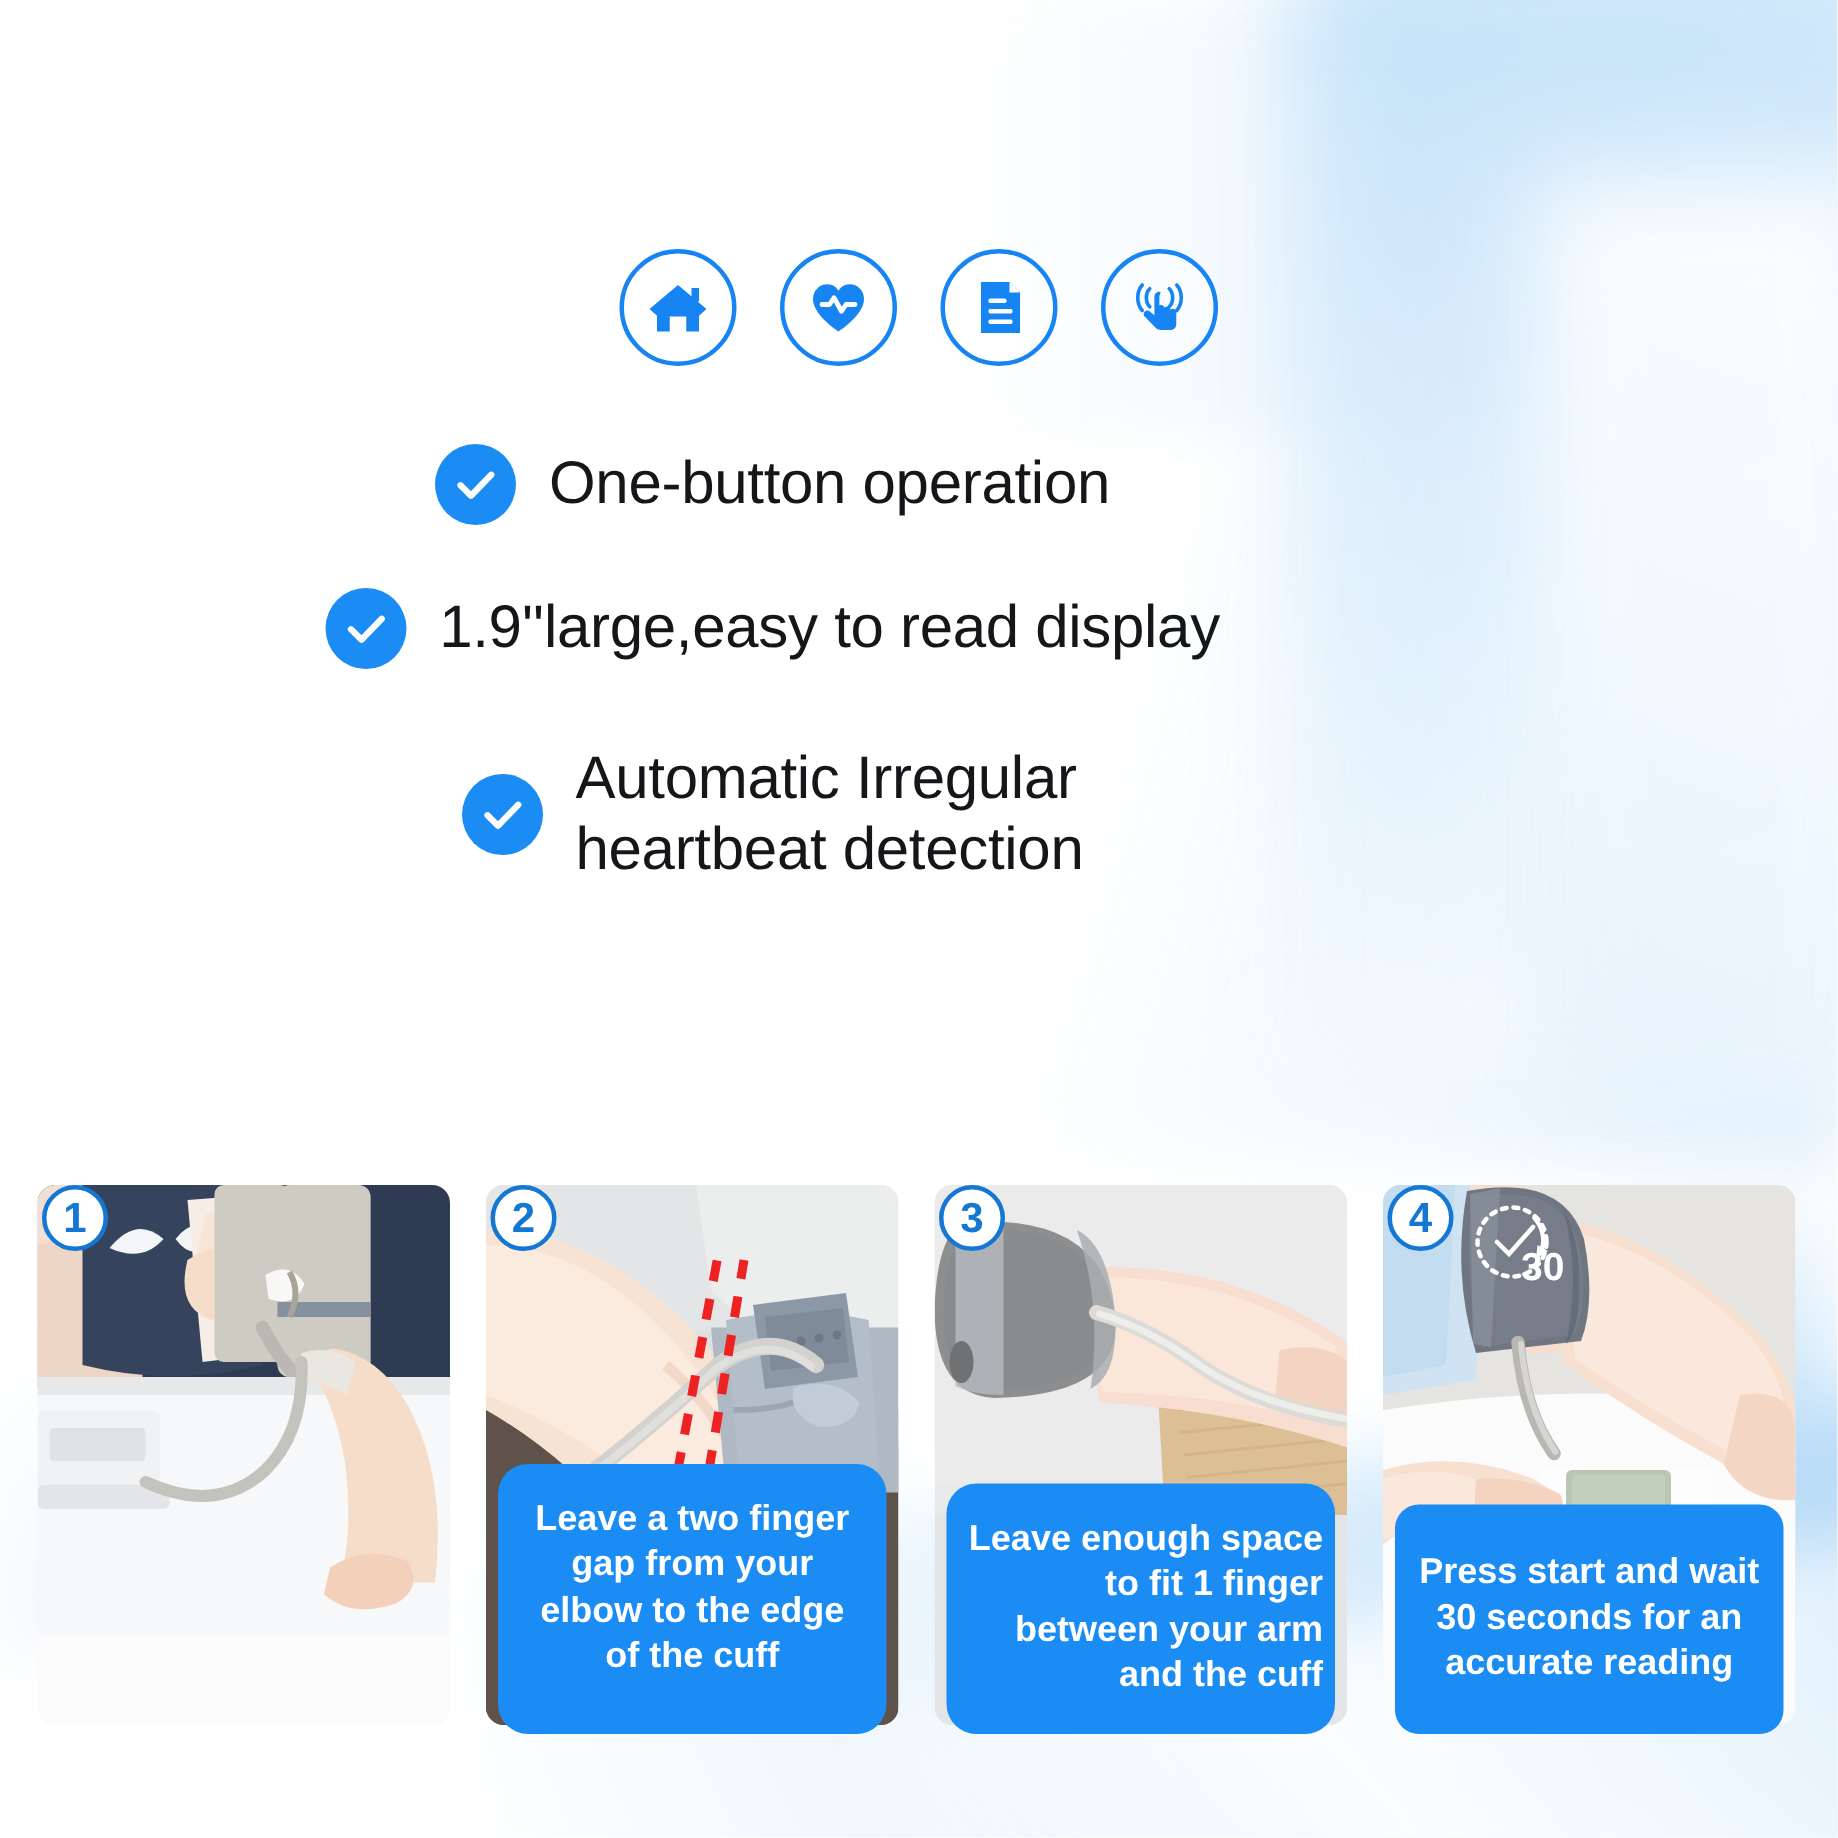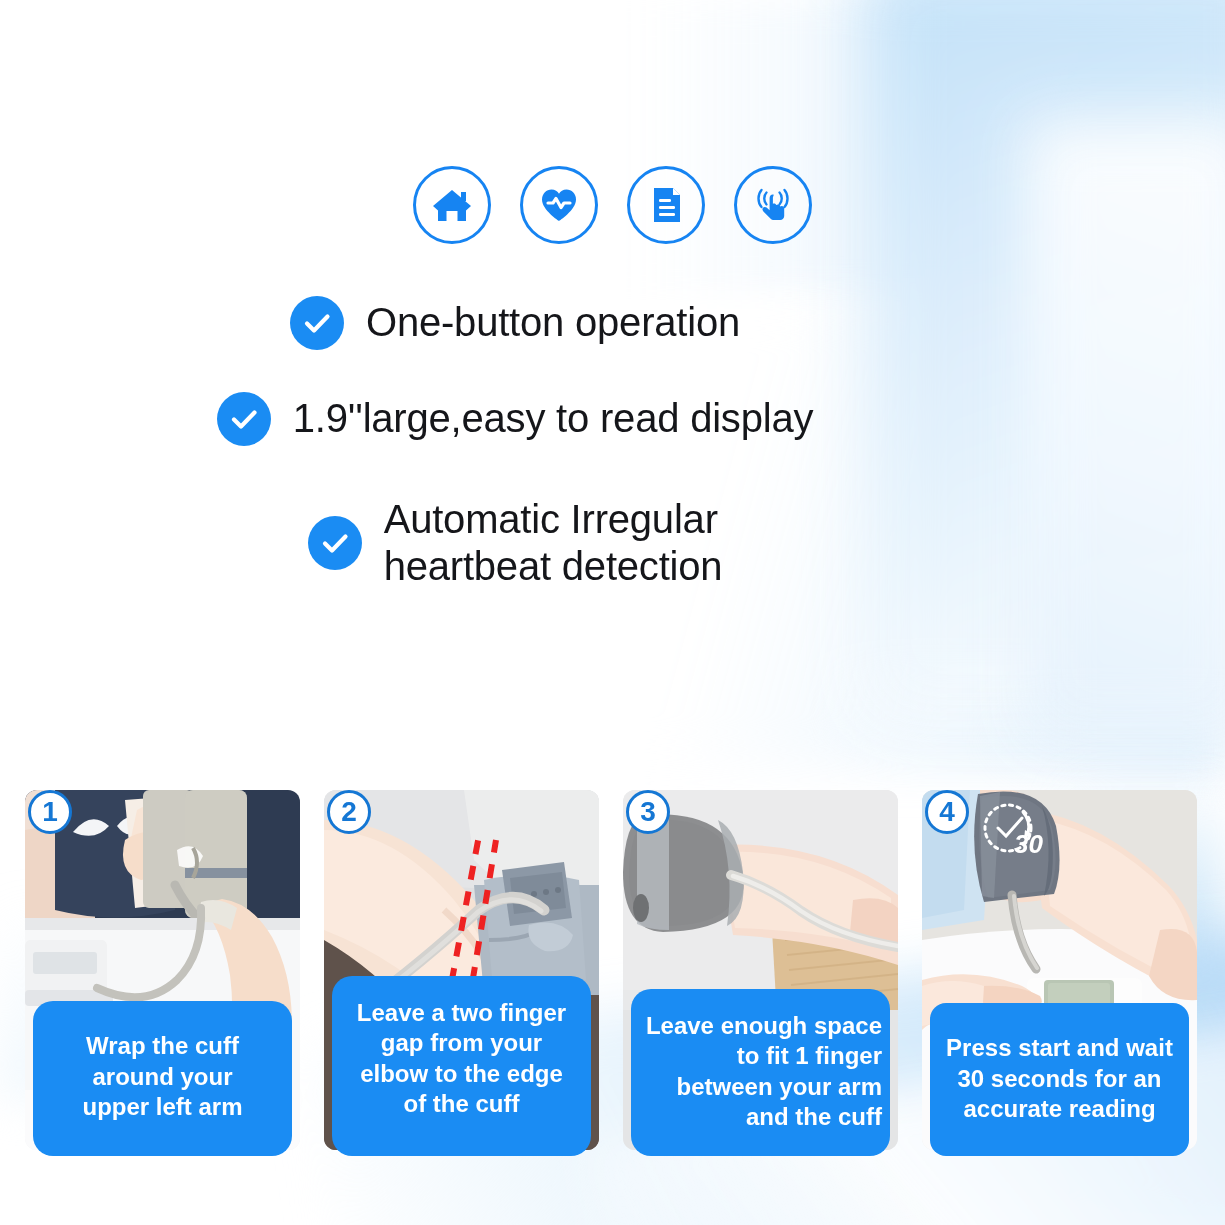--- a/index.html
+++ b/index.html
@@ -106,21 +106,21 @@
   
   .cards{
     position:absolute;top:790px;left:25px;width:1175px;height:360px;
     display:flex;gap:24px;z-index:5;
   }
   .card{
     position:relative;width:275px;height:360px;
     border-radius:12px;overflow:visible;
   }
   .photo{
-    position:absolute;inset:0;border-radius:12px;overflow:hidden;font-style:italic;
+    position:absolute;inset:0;border-radius:12px;overflow:hidden;
   }
   .badge{
     position:absolute;top:0px;left:3px;
     width:44px;height:44px;border-radius:50%;
     background:#ffffff;border:3px solid #1577d4;
     display:flex;align-items:center;justify-content:center;
     color:#1577d4;font-size:28px;font-weight:bold;
     font-family:"Liberation Sans","DejaVu Sans",sans-serif;
     line-height:1;z-index:4;box-sizing:border-box;
   }
@@ -258,23 +258,20 @@
           <path d="M176 112 q18 -6 36 6 l-6 22 q-20 -12 -34 -6 Z" fill="#e9e7df"></path>
           <rect x="0" y="150" width="82" height="60" rx="5" fill="#ffffff"></rect>
           <rect x="0" y="150" width="82" height="60" rx="5" fill="#f1f2f3"></rect>
           <rect x="8" y="162" width="64" height="22" rx="3" fill="#dfe3e6"></rect>
           <rect x="0" y="200" width="88" height="16" rx="4" fill="#e3e5e8"></rect>
           <path d="M72 198 q48 22 80 -8 q26 -26 24 -72" stroke="#c3c2bc" stroke-width="8" fill="none" stroke-linecap="round"></path>
           <rect x="0" y="300" width="275" height="60" fill="#fbfbfc"></rect>
         </svg>
       </div>
       <div class="badge">1</div>
-      <div class="caption">Wrap the cuff
-around your
-upper left arm</div>
     </div>
 
     <div class="card card-2">
       <div class="photo">
         <svg class="ph" viewBox="0 0 275 360" preserveAspectRatio="none">
           <rect width="275" height="360" fill="#dfe0e2"></rect>
           <path d="M0 0 L275 0 L275 120 Q150 80 0 110 Z" fill="#e4e5e7"></path>
           <path d="M140 0 L275 0 L275 140 Q200 120 150 70 Z" fill="#eceded"></path>
           <rect x="0" y="150" width="275" height="210" fill="#6e5f57"></rect>
           <path d="M0 145 Q120 120 275 175 L275 360 L0 360 Z" fill="#5f524b"></path>

